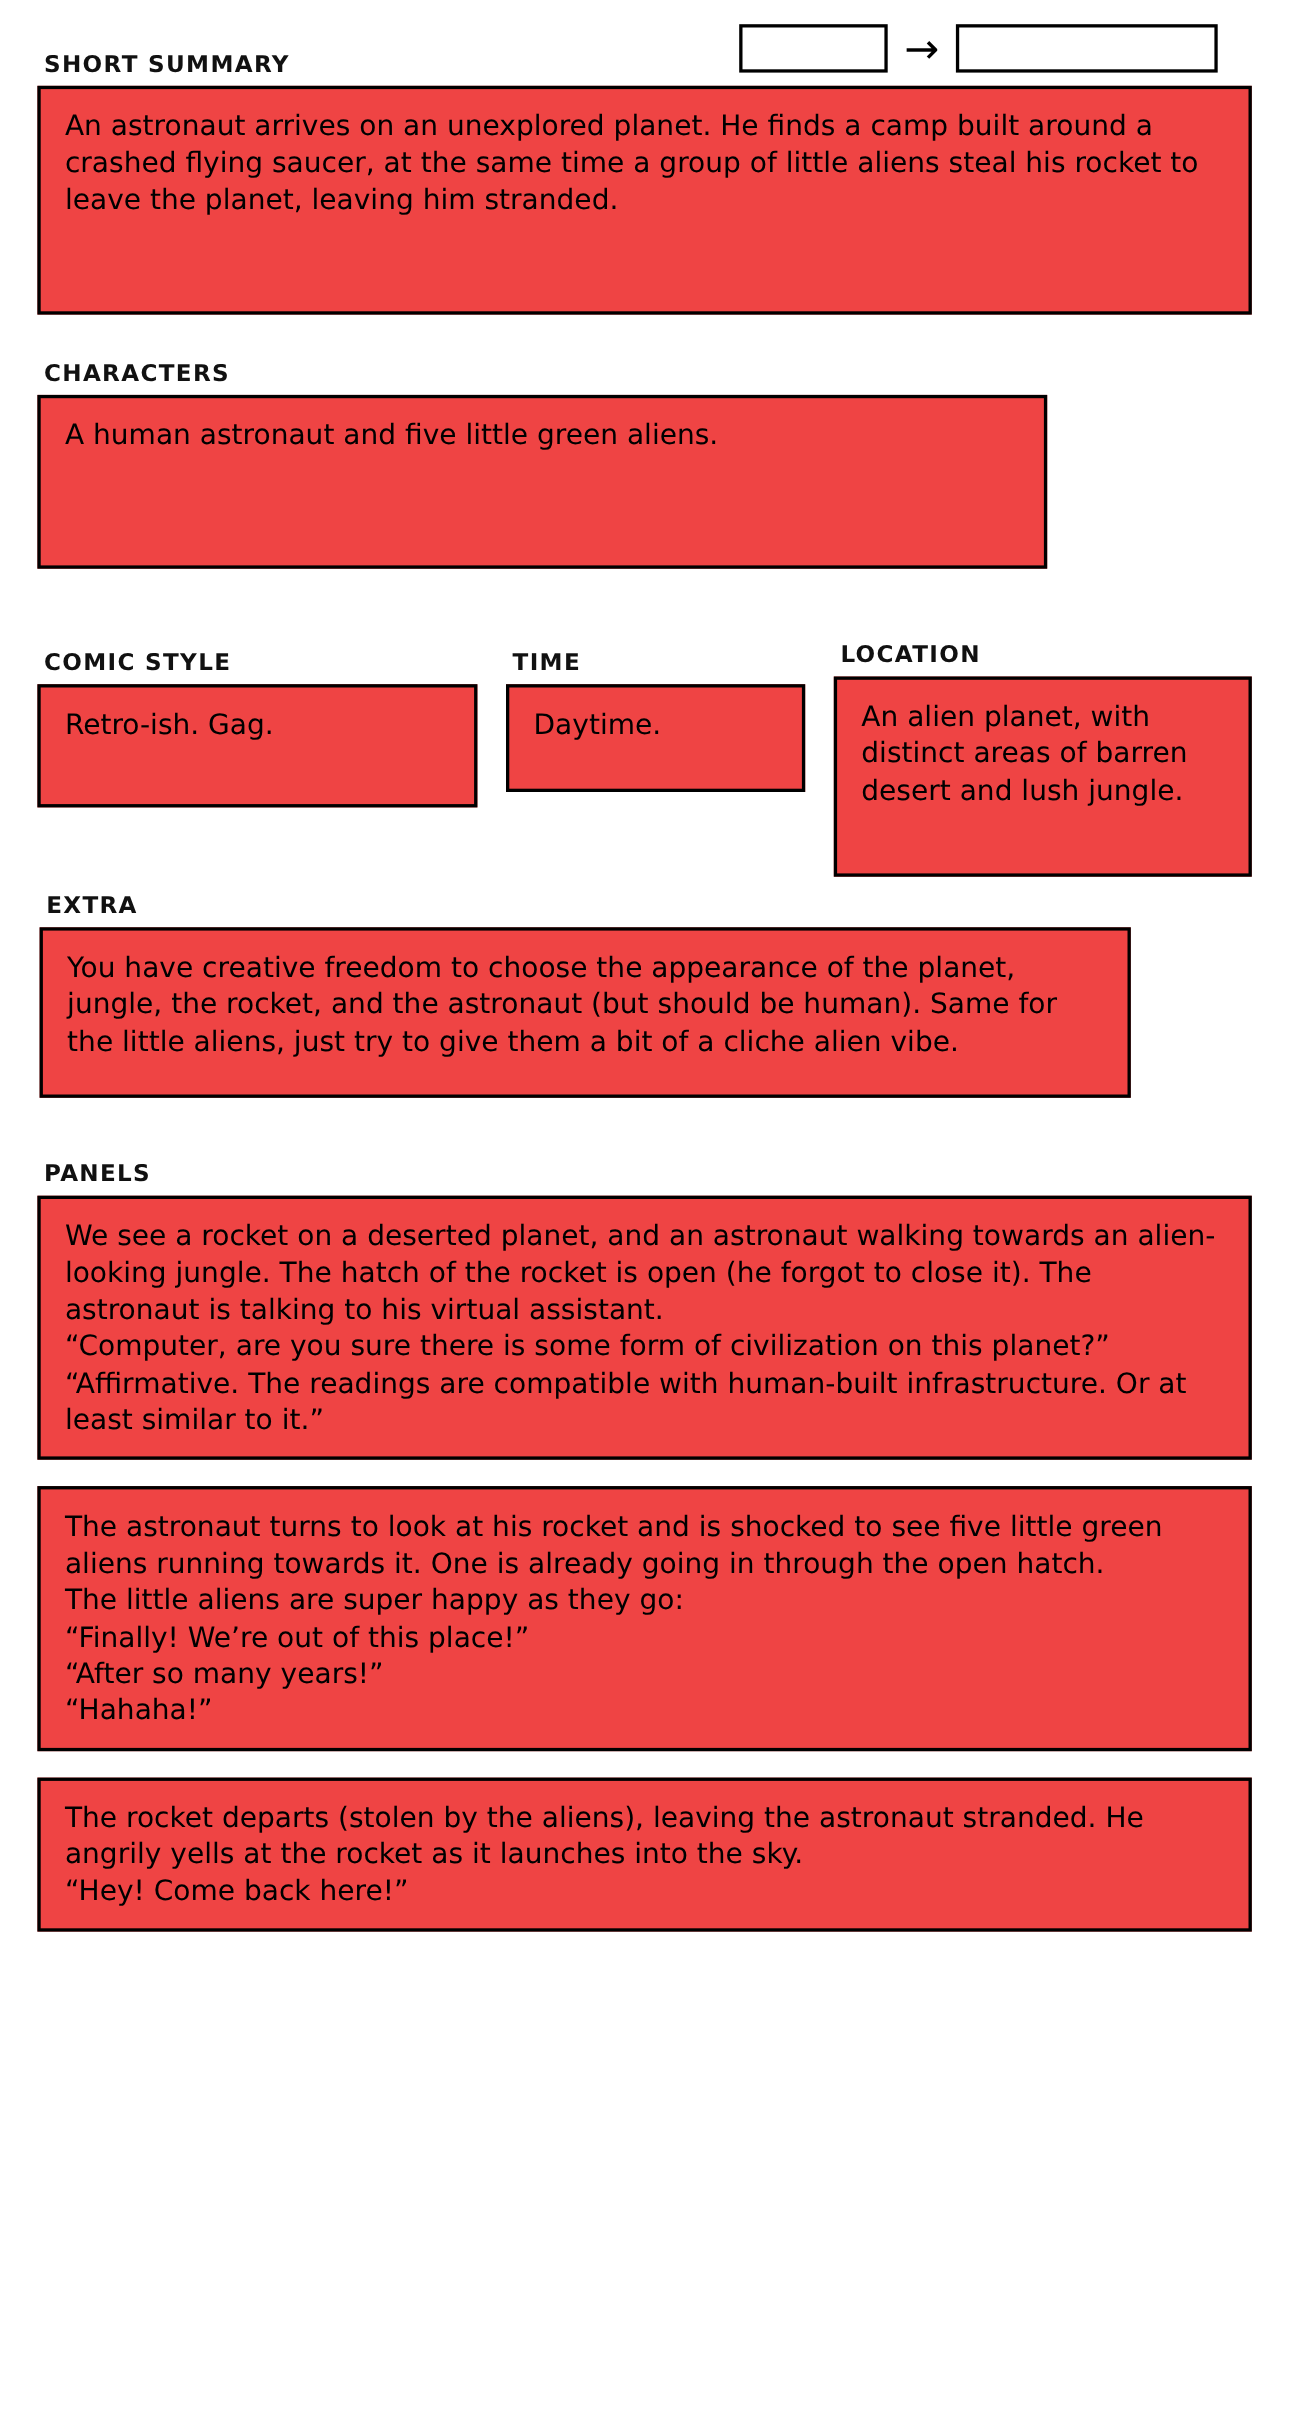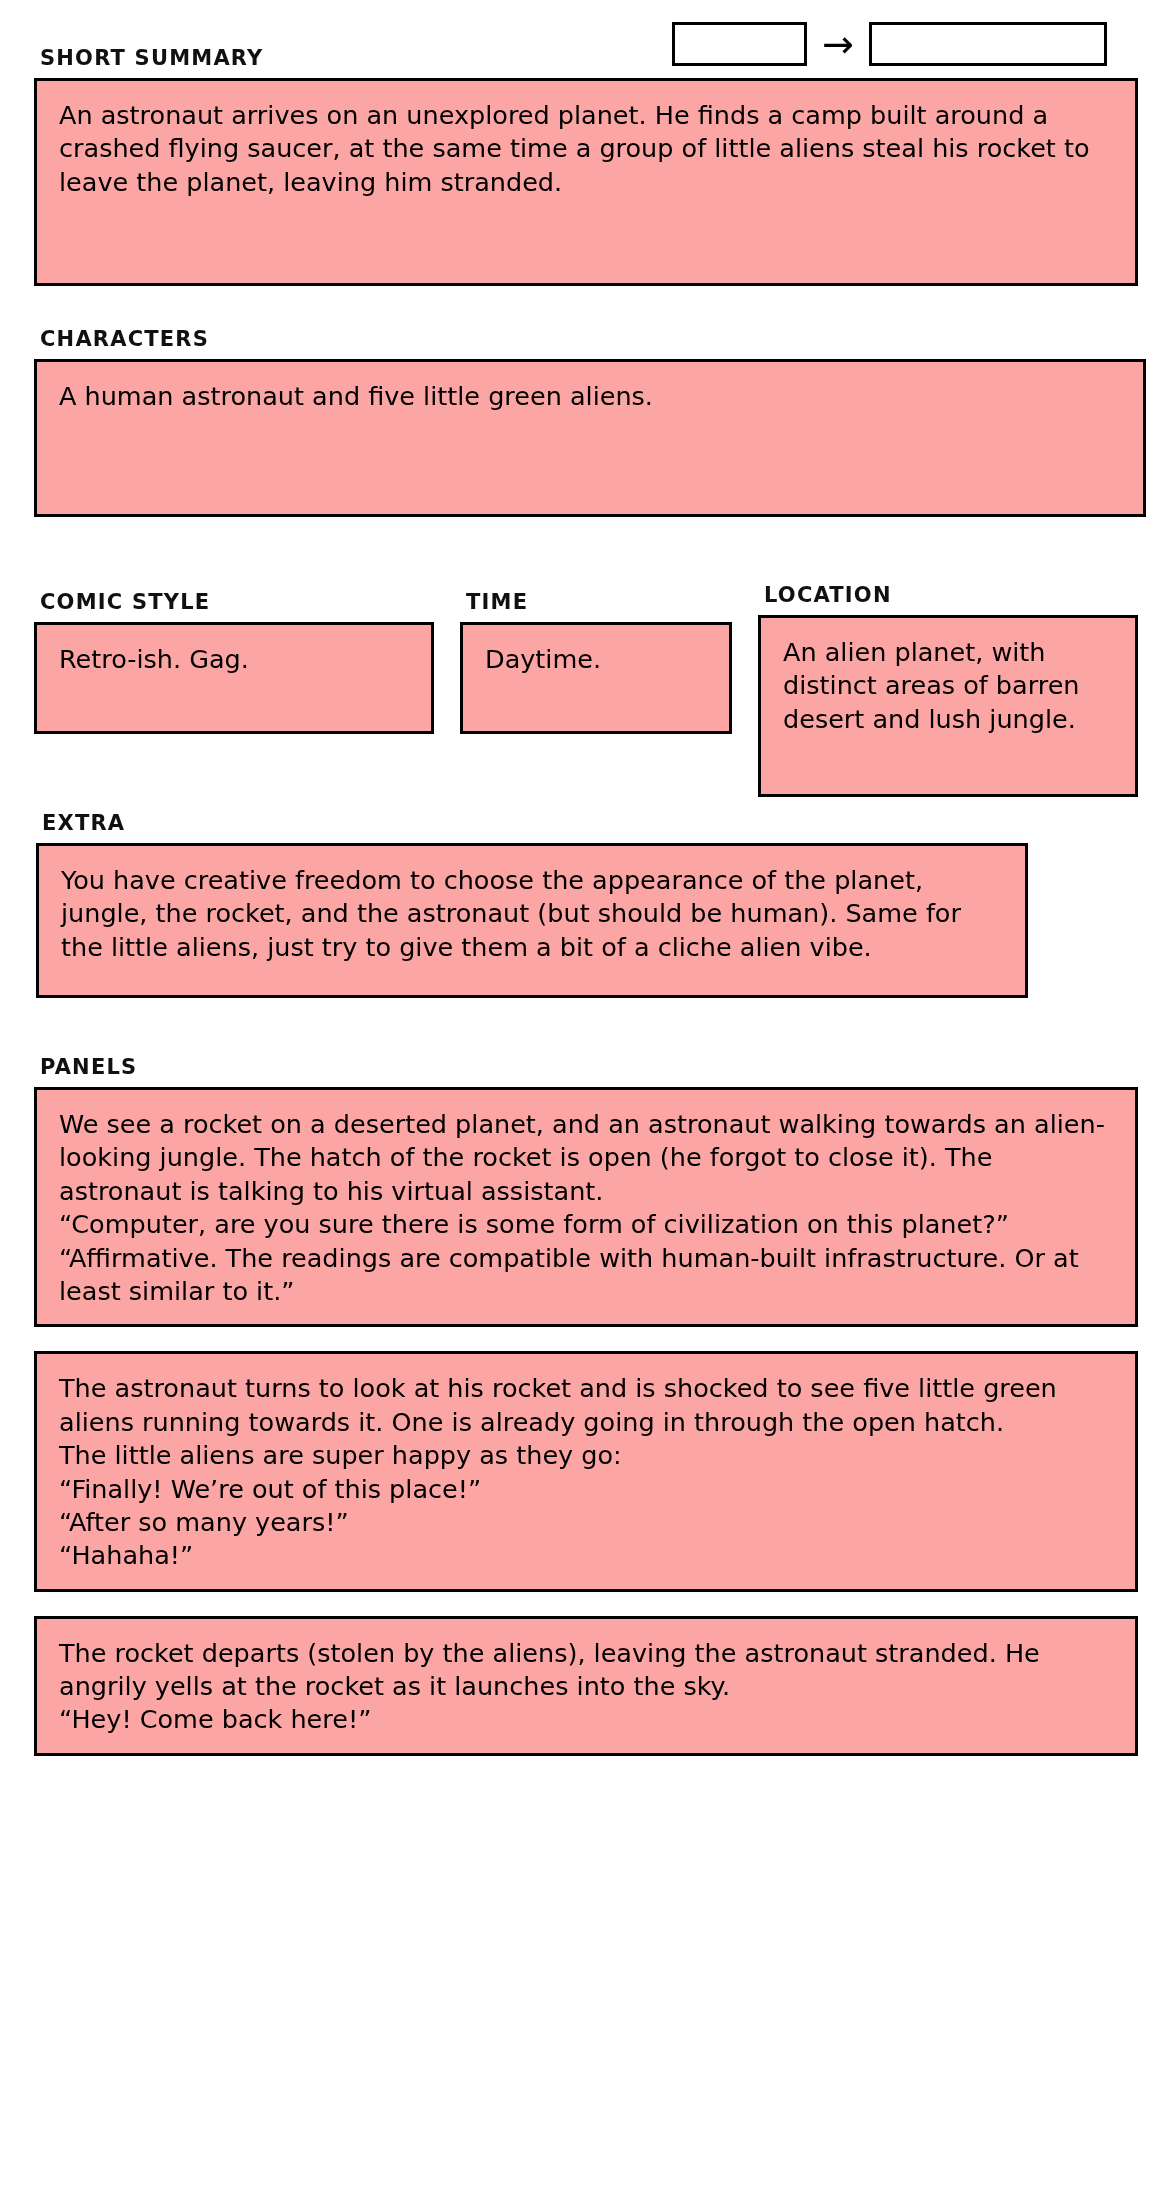--- a/index.html
+++ b/index.html
@@ -54,48 +54,48 @@
     letter-spacing: 1.2px;
     text-transform: uppercase;
     font-weight: 700;
     color: #111;
     margin: 0 0 8px 6px;
   }
 
   
   .box {
     border: 3.5px solid #000;
-    background: #fca5a5;
+    background: #ef4444;
     box-sizing: border-box;
     padding: 18px 22px 16px 22px;
   }
   .box p {
     margin: 0;
     font-size: 25.5px;
     line-height: 1.31;
     font-family: "DejaVu Sans", sans-serif;
     font-weight: 400;
     color: #000;
   }
   .box p + p { margin-top: 0px; }
 
   
   .blk { position: absolute; }
 
   #summary-blk { left: 34px; top: 46px; width: 1104px; }
   #summary-blk .box { height: 208px; }
 
-  #characters-blk { left: 34px; top: 327px; width: 1112px; }
+  #characters-blk { left: 34px; top: 327px; width: 918px; }
   #characters-blk .box { height: 158px; }
 
   #style-blk { left: 34px; top: 590px; width: 400px; }
   #style-blk .box { height: 112px; }
 
   #time-blk { left: 460px; top: 590px; width: 272px; }
-  #time-blk .box { height: 112px; }
+  #time-blk .box { height: 98px; }
 
   #location-blk { left: 758px; top: 583px; width: 380px; }
   #location-blk .box { height: 182px; }
 
   #extra-blk { left: 36px; top: 790px; width: 992px; margin-top: 21px; }
   #extra-blk .box { height: 155px; }
 
   #panels-blk { left: 34px; top: 1055px; width: 1104px; }
 
   .panel-box { margin-bottom: 24px; }

